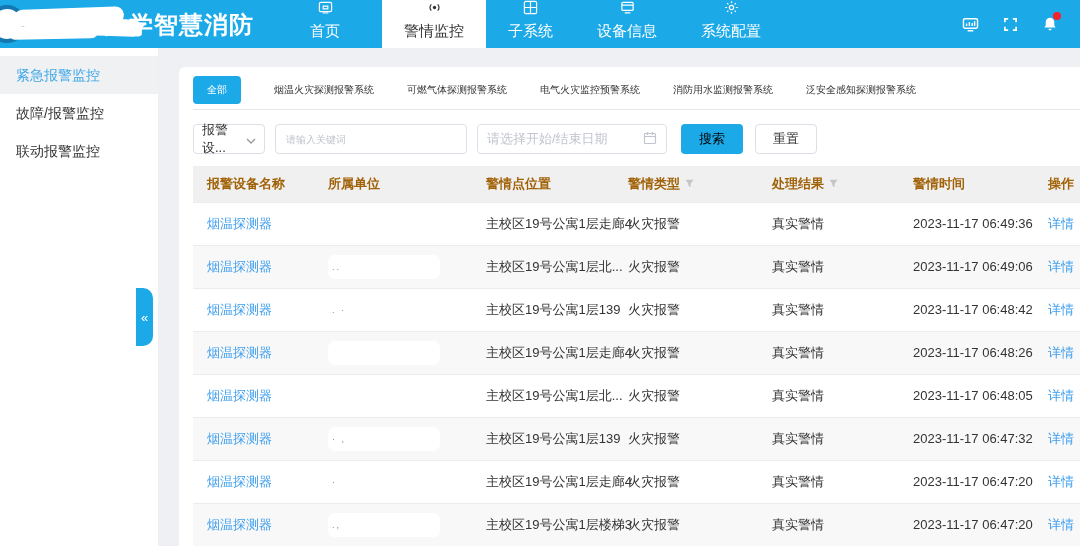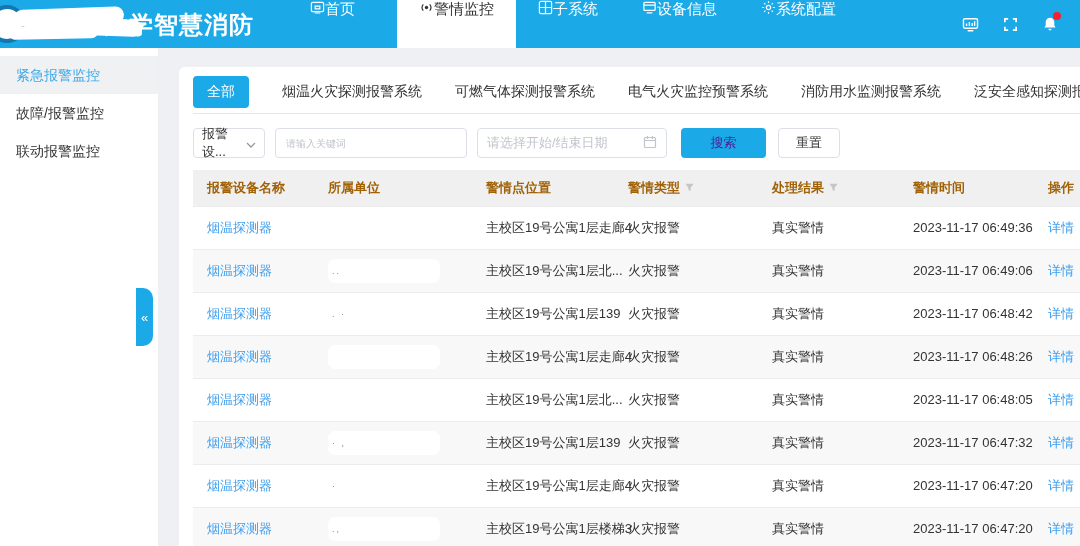--- a/index.html
+++ b/index.html
@@ -10,56 +10,56 @@
   .navbar { height:48px; background:var(--accent,#1BA9E8); display:flex; align-items:stretch; color:#fff; position:relative; }
   .brand { position:relative; width:288px; display:flex; align-items:center; height:100%; overflow:hidden; flex:none; }
   .logo-ring { position:absolute; left:-12px; top:5px; width:38px; height:38px; border-radius:50%;
                background:#fff; border:4px solid #1478B0; }
   .brand-title { position:absolute; left:104px; top:9px; font-size:24px; font-weight:bold; letter-spacing:1px; white-space:nowrap; }
   .scribble { position:absolute; background:#fff; border-radius:12px; }
   .s1 { left:14px; top:8px;  width:110px; height:17px; transform:rotate(-2deg); }
   .s2 { left:24px; top:18px; width:118px; height:17px; transform:rotate(2deg); }
   .s3 { left:8px;  top:26px; width:90px;  height:13px; transform:rotate(-1deg); }
   .nav-items { display:flex; align-items:stretch; height:100%; }
-  .nav-item { display:flex; align-items:flex-start; gap:0; padding:0 22px; font-size:15px; cursor:pointer; white-space:nowrap; }
+  .nav-item { display:flex; align-items:center; gap:7px; padding:0 22px; font-size:15px; cursor:pointer; white-space:nowrap;flex-direction:column; }
   .nav-item.active { background:#fff; color:#333;margin-left:20px; }
   .nico { display:flex; align-items:center; }
   .nav-right { margin-left:auto; display:flex; align-items:center; gap:24px; padding-right:22px; }
   .nav-ric { position:relative; display:flex; align-items:center; cursor:pointer; }
   .dot { position:absolute; right:-3px; top:-4px; width:8px; height:8px; border-radius:50%; background:var(--badge,#F5222D); }
 
   
   .layout { display:flex; height:498px; }
   .sidebar { width:158px; background:#fff; position:relative; padding-top:8px; flex:none; }
   .side-item { height:38px; line-height:38px; padding-left:16px; font-size:14px; color:#333; cursor:pointer; white-space:nowrap; }
   .side-item.active { background:#F0F1F2; color:#3FA8E8; }
   .collapse-handle { position:absolute; left:136px; top:240px; width:17px; height:58px; background:var(--accent,#1BA9E8);
                      border-radius:0 10px 10px 0; color:#fff; display:flex; align-items:center; justify-content:center;
                      font-size:13px; cursor:pointer; z-index:5; }
 
   .main { flex:1; background:#fff; margin:19px 0 0 21px; padding:16px 0 0 14px; border-radius:6px 0 0 0; overflow:hidden; }
 
   
   .tabs { display:flex; align-items:center; gap:33px; border-bottom:1px solid #E7E7E7; padding-bottom:12px; }
-  .tab { font-size:14px; color:#333; cursor:pointer; white-space:nowrap; }
+  .tab { font-size:10px; color:#333; cursor:pointer; white-space:nowrap; }
   .tab.active { background:var(--accent,#1BA9E8); color:#fff; padding:7px 14px; border-radius:4px; margin:-7px 0; }
 
   
   .filters { display:flex; align-items:center; gap:10px; margin-top:14px; }
   .select { width:72px; height:30px; border:1px solid #DCDFE6; border-radius:4px; display:flex; align-items:center;
             justify-content:space-between; padding:0 8px; cursor:pointer; background:#fff; }
   .sel-val { color:#333; }
   .input { width:192px; height:30px; border:1px solid #DCDFE6; border-radius:4px; padding:0 10px; font-size:10px;
            color:#333; outline:none; font-family:inherit; }
   .input::placeholder { color:#C0C4CC; }
   .date-box { width:190px; height:30px; border:1px solid #DCDFE6; border-radius:4px; display:flex; align-items:center;
               justify-content:space-between; padding:11px 9px; cursor:pointer; background:#fff; }
   .ph { color:#C0C4CC; }
   .btn { height:30px; border-radius:4px; font-size:13px; cursor:pointer; font-family:inherit; }
-  .btn-search { width:85px; background:var(--accent,#1BA9E8); color:#4c1d95; border:none; margin-left:4px; }
+  .btn-search { width:62px; background:var(--accent,#1BA9E8); color:#000000; border:none; margin-left:4px; }
   .btn-reset { width:62px; background:#fff; color:#333; border:1px solid #DCDFE6; margin-left:2px; }
 
   
   .table { width:895px; border-collapse:collapse; table-layout:fixed; margin-top:12px; font-size:13px; }
   .table th { background:#F0F0F0; height:36px; text-align:left; color:#a16207; font-weight:bold; white-space:nowrap; }
   .table th:first-child, .table td:first-child { padding-left:14px; }
   .table td { height:43px; color:#333; white-space:nowrap; overflow:visible; }
   .table tbody tr { border-top:1px solid #ECECEC; background:#fff; }
   .table tbody tr.even { background:#F8F8F8; }
   .link { color:var(--link,#3E9EEF); cursor:pointer; }

